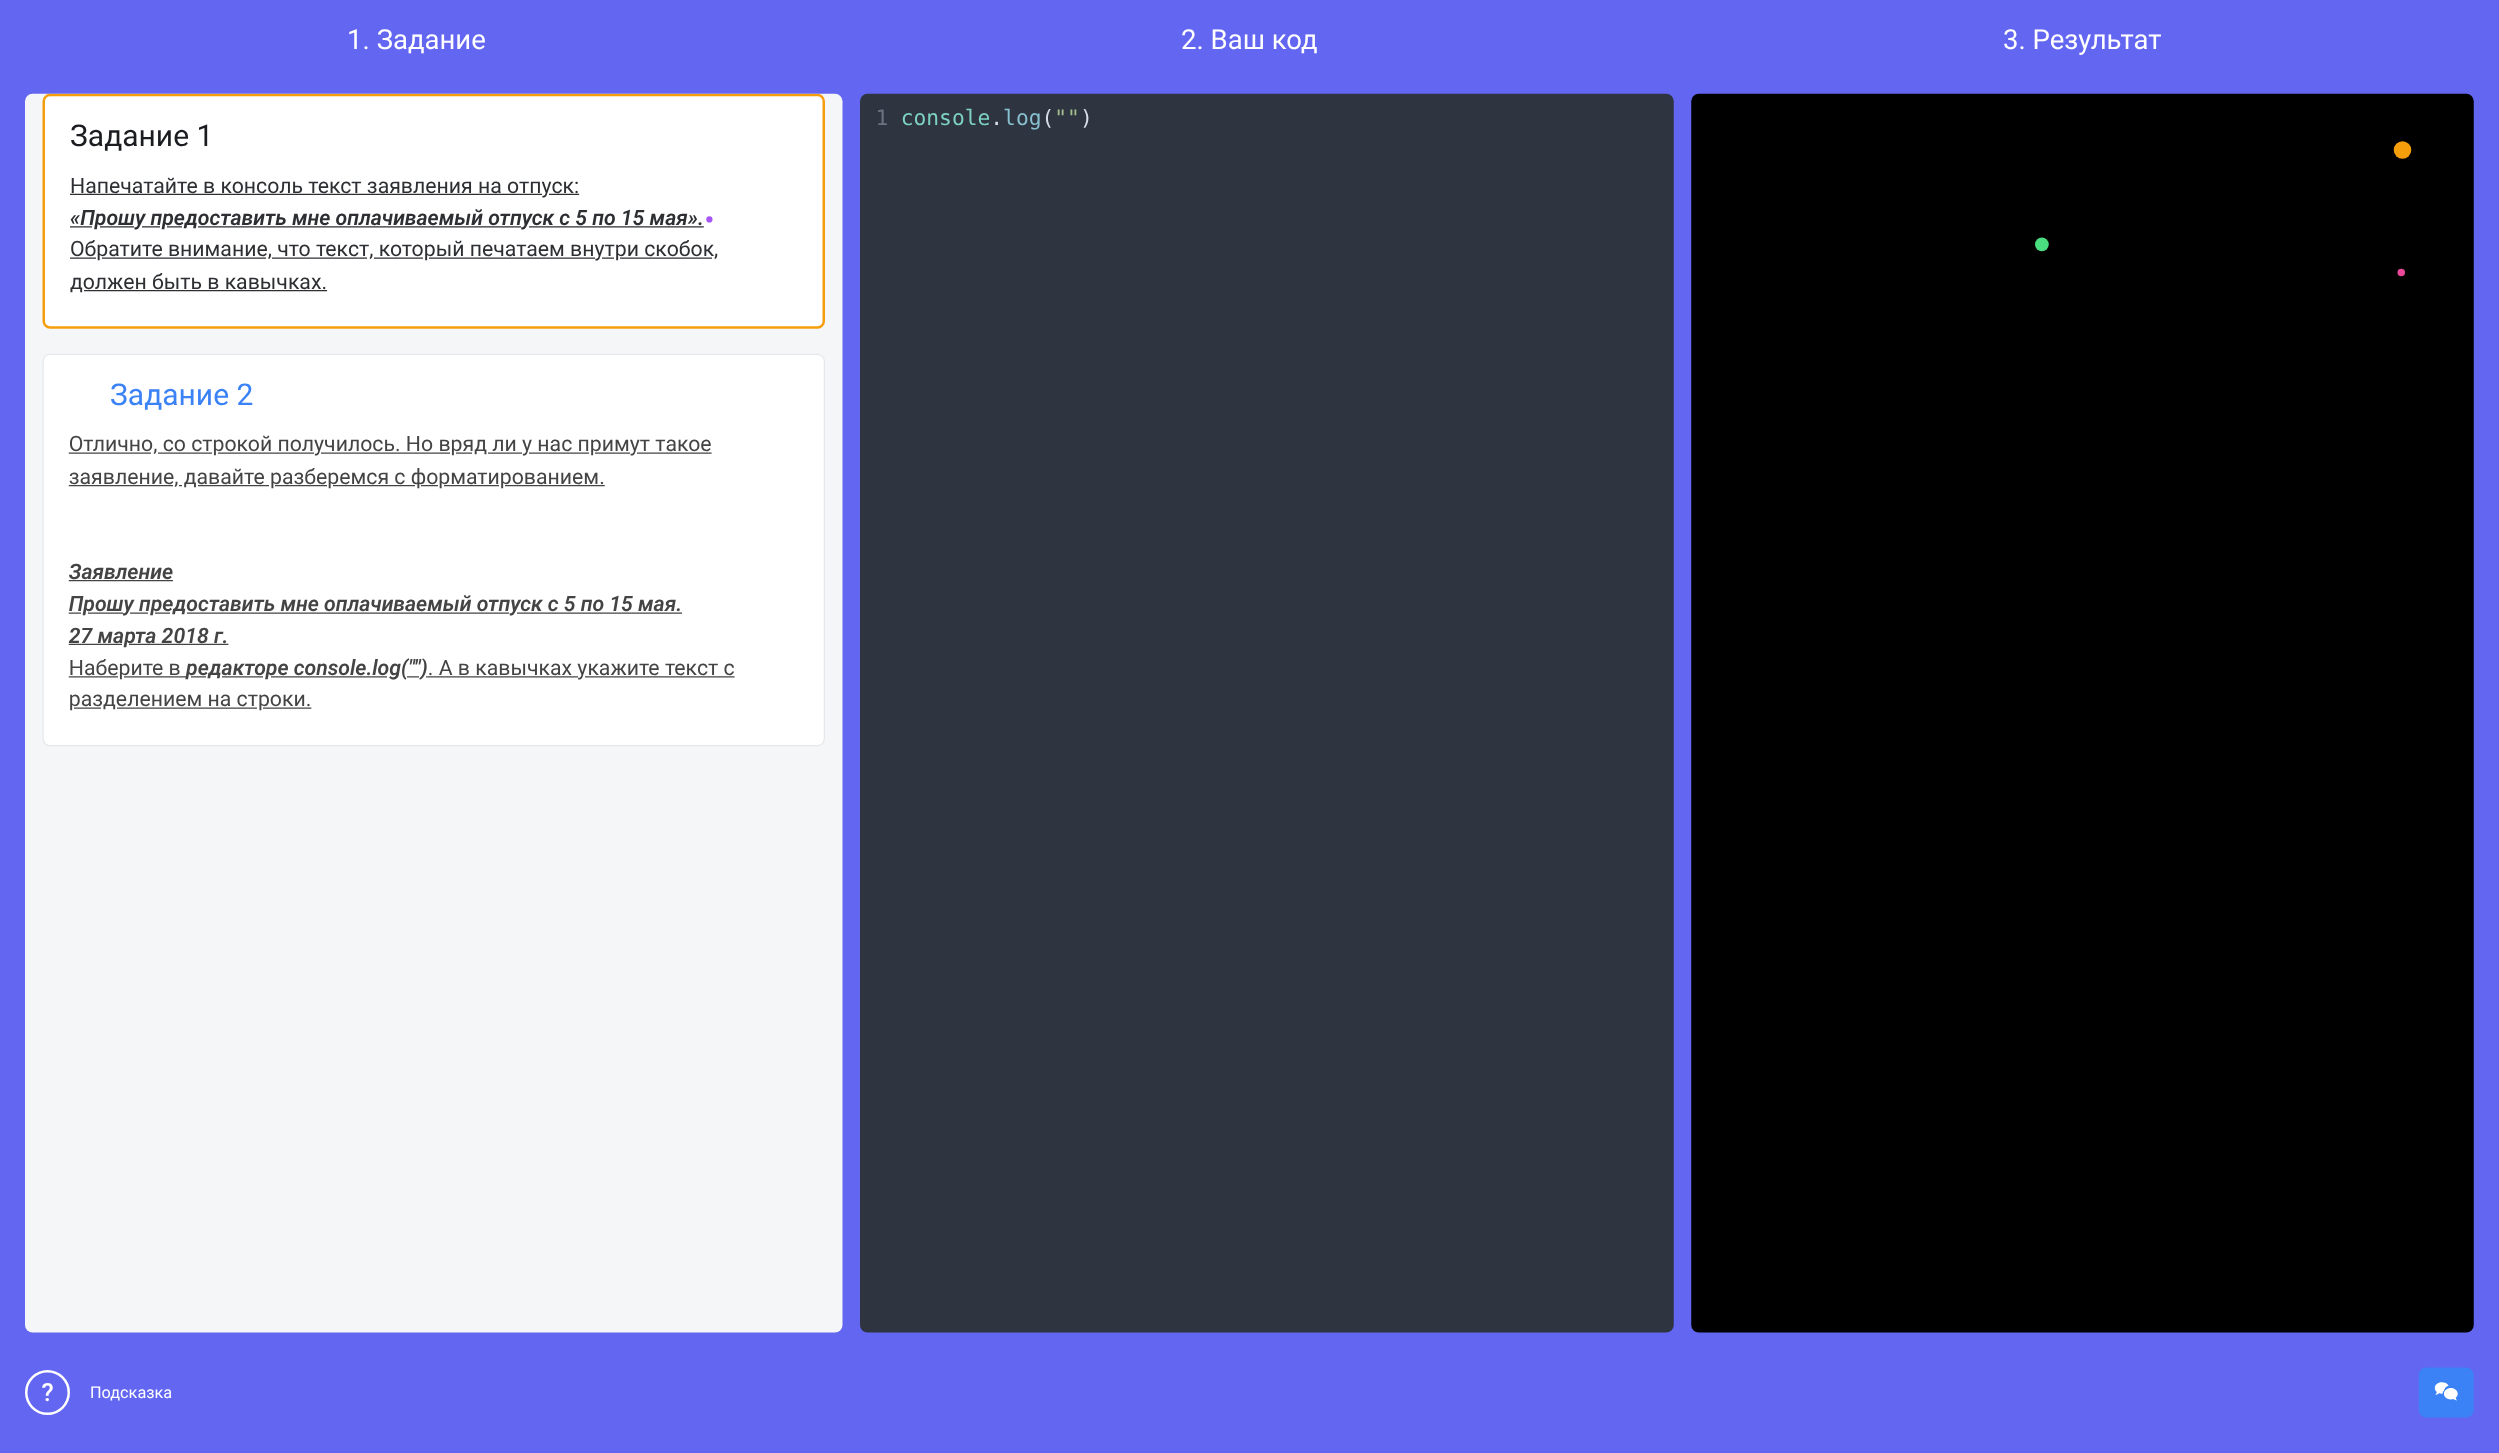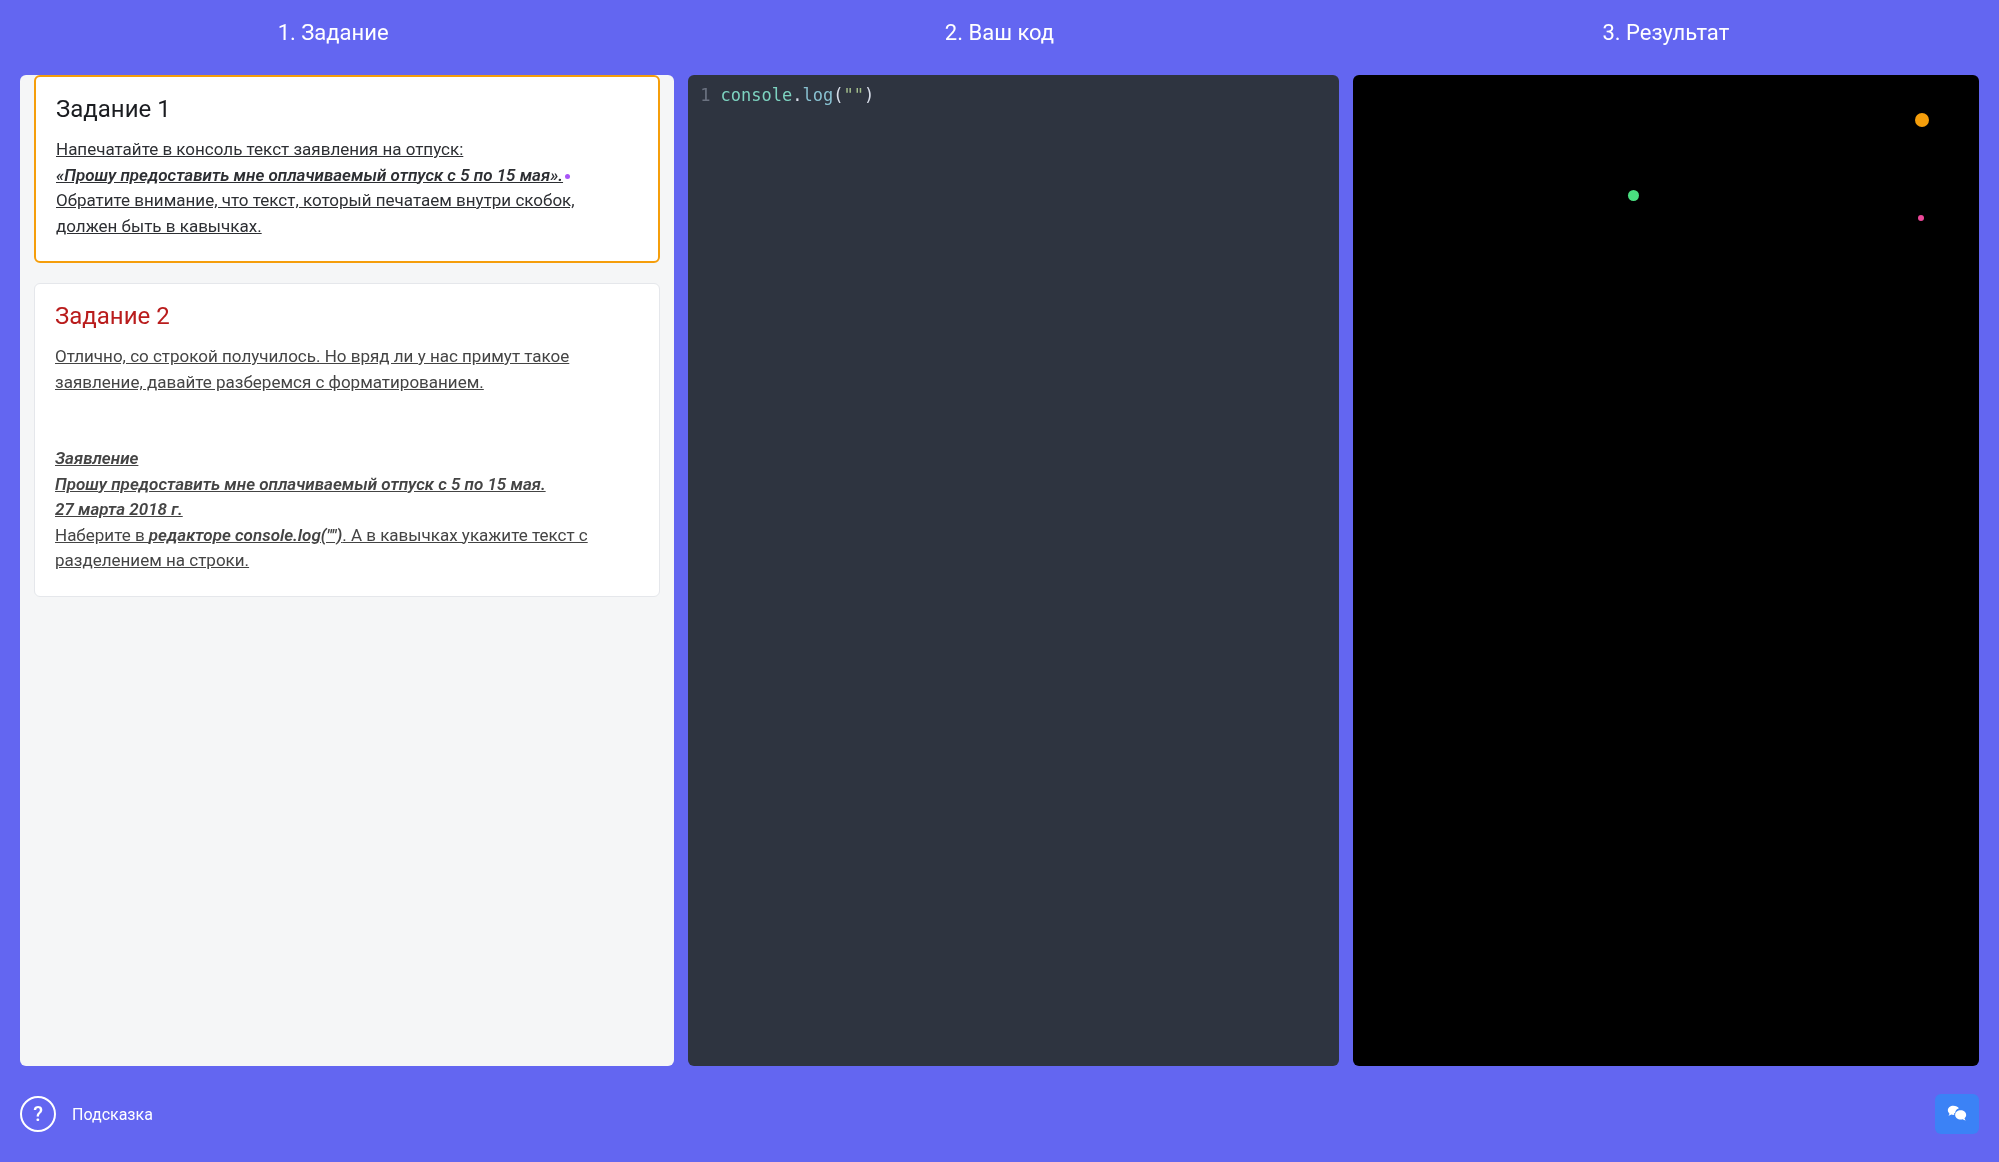--- a/index.html
+++ b/index.html
@@ -65,21 +65,22 @@
     .task-title {
       font-size: 24px;
       font-weight: 400;
       color: #2d2f33;
       margin-bottom: 14px;
     }
     .task-card.active .task-title {
       color: #1a1c20;
     }
     .task-card:not(.active) .task-title {
-      color: #b91c1c;
+      color: #3b82f6;
+      margin-left: 33px;
     }
     .task-text {
       font-size: 17px;
       line-height: 1.5;
       color: #2d2f33;
       text-decoration: underline;
     }
     .task-card:not(.active) .task-text {
       color: #444;
     }
@@ -165,21 +166,21 @@
       height: 36px;
       border: 2.5px solid #fff;
       border-radius: 50%;
       display: flex;
       align-items: center;
       justify-content: center;
       font-size: 20px;
       font-weight: 500;
     }
     .hint-text {
-      font-size: 16px;
+      font-size: 13px;
     }
     .check-btn {
       position: absolute;
       left: 50%;
       transform: translateX(-50%);
       background: #ef476f;
       color: #fff;
       border: none;
       padding: 18px 48px;
       font-size: 21px;

